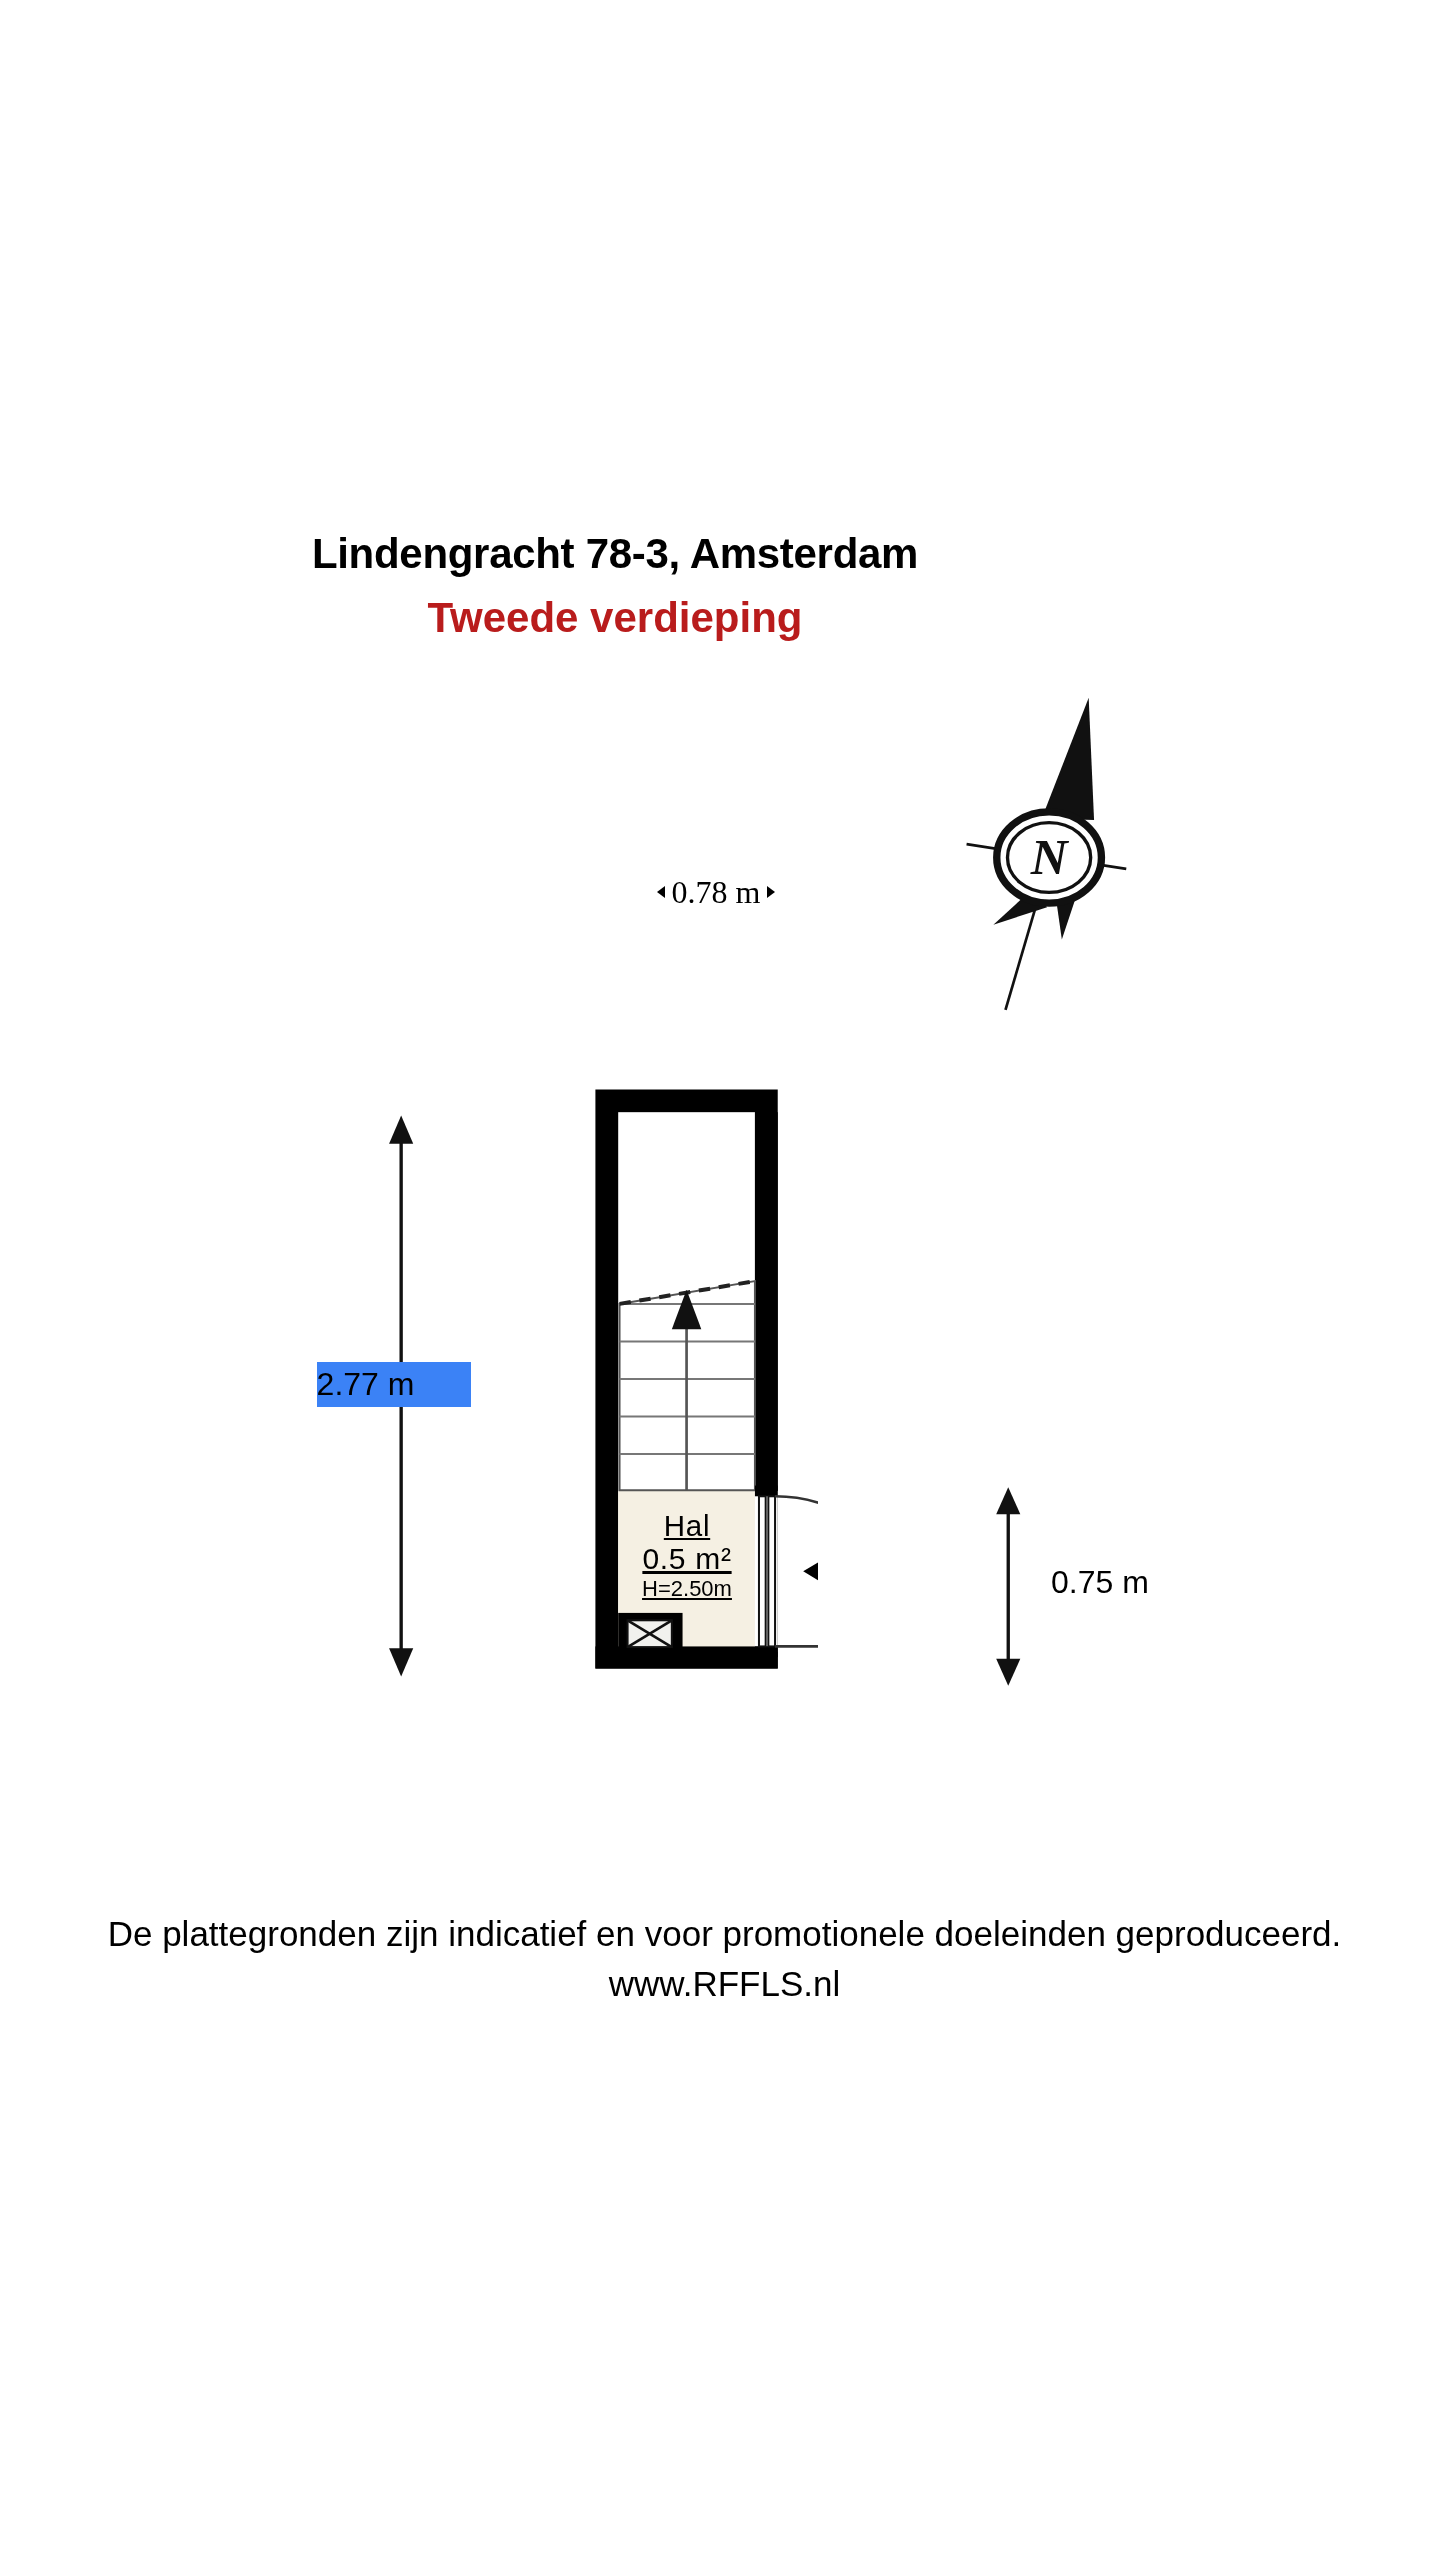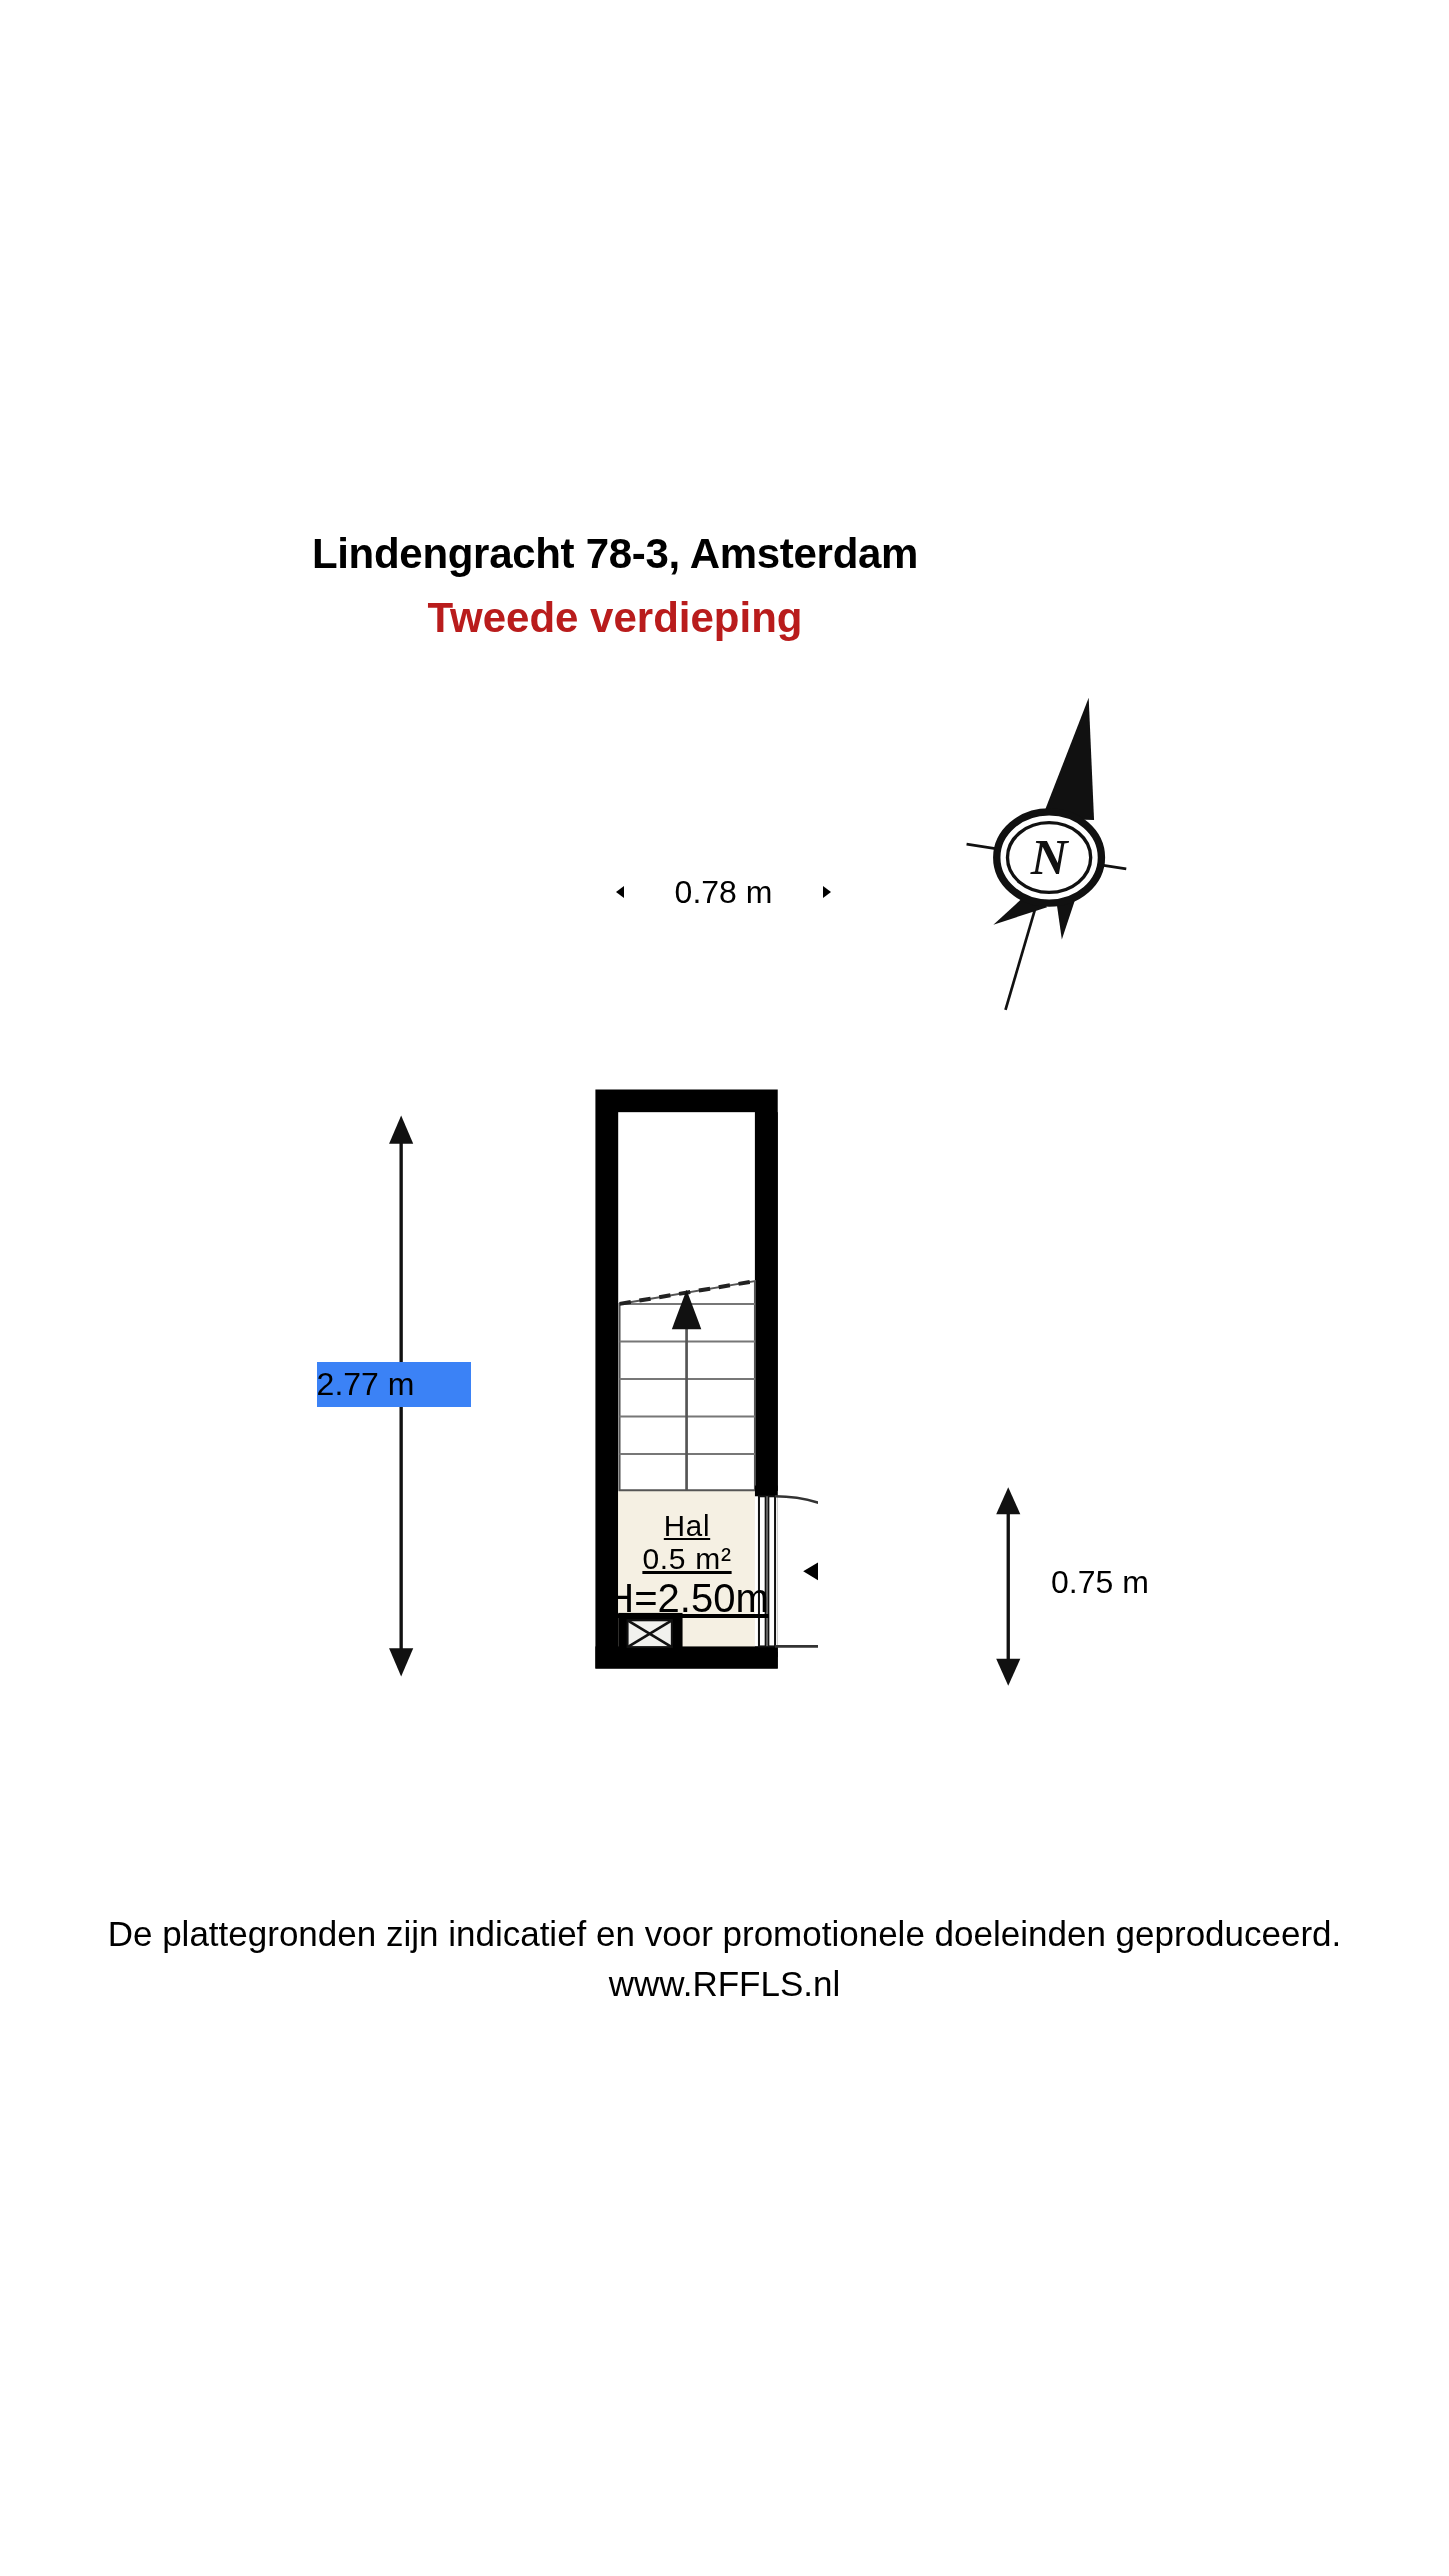--- a/index.html
+++ b/index.html
@@ -45,27 +45,28 @@
     position: absolute;
     left: 953px;
     top: 671px;
     width: 215px;
     height: 416px;
   }
 
   
   #dim-width {
     position: absolute;
-    left: 616px;
+    left: 560px;
     top: 855px;
     width: 215px;
     height: 74px;
     display: flex;
     align-items: center;
-    justify-content: space-between;
+    justify-content: flex-end;
+    font-family: Liberation Serif, serif;
   }
   #dim-width-label {
     font-size: 32px;
     color: #000;
     white-space: nowrap;
   }
   .tick-left, .tick-right {
     width: 0;
     height: 0;
     border-top: 6px solid transparent;
@@ -138,21 +139,21 @@
     line-height: 1.12;
     letter-spacing: 0.7px;
   }
   #room-label .rl-area {
     font-size: 30px;
     color: #000000;
     line-height: 1.14;
     letter-spacing: 0.7px;
   }
   #room-label .rl-height {
-    font-size: 40px;
+    font-size: 22px;
     color: #000;
     line-height: 1.14;
     letter-spacing: 0px;
     text-align: center;
   }
 
   
   #footer {
     position: absolute;
     left: 0;

